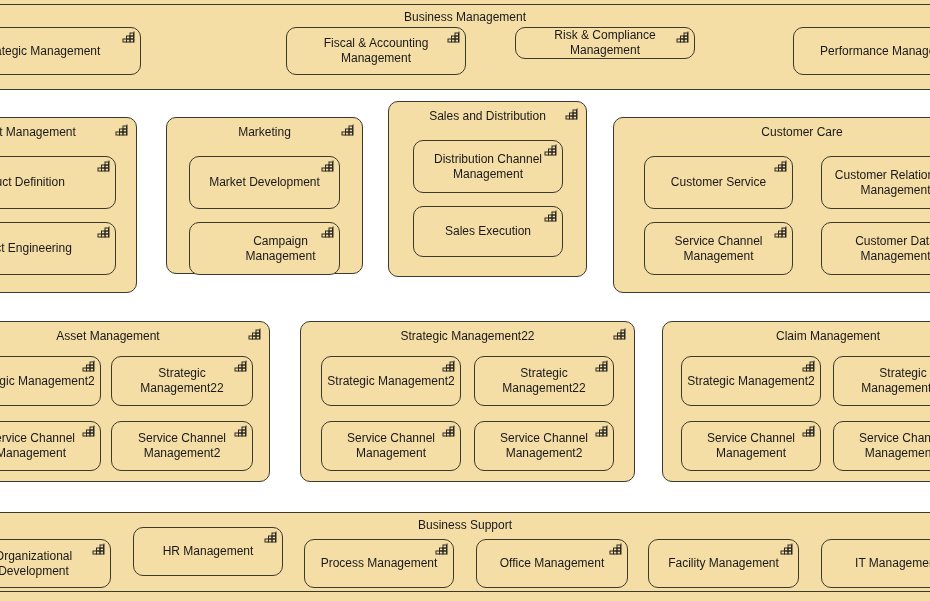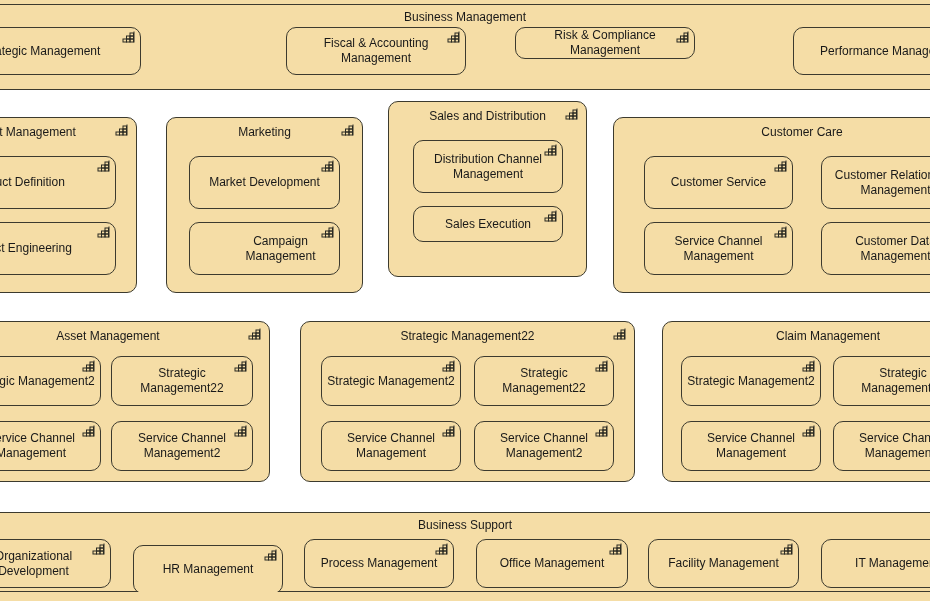--- a/index.html
+++ b/index.html
@@ -157,21 +157,21 @@
     <rect x="9" y="5" width="3.5" height="3"></rect>
     <rect x="2" y="8" width="3.5" height="3"></rect>
     <rect x="5.5" y="8" width="3.5" height="3"></rect>
     <rect x="9" y="8" width="3.5" height="3"></rect>
   </svg>
 </span>
     <span>Product Engineering</span>
   </div>
 </div>
 
-<div class="shape group" style="left:166px;top:117px;width:197px;height:176px;">
+<div class="shape group" style="left:166px;top:117px;width:197px;height:157px;">
   <span class="cap-icon">
   <svg width="14" height="13" viewBox="0 0 14 13" aria-hidden="true">
     <line x1="13" y1="0.5" x2="13" y2="11.5"></line>
     <rect x="9" y="2" width="3.5" height="3"></rect>
     <rect x="5.5" y="5" width="3.5" height="3"></rect>
     <rect x="9" y="5" width="3.5" height="3"></rect>
     <rect x="2" y="8" width="3.5" height="3"></rect>
     <rect x="5.5" y="8" width="3.5" height="3"></rect>
     <rect x="9" y="8" width="3.5" height="3"></rect>
   </svg>
@@ -227,21 +227,21 @@
     <rect x="9" y="2" width="3.5" height="3"></rect>
     <rect x="5.5" y="5" width="3.5" height="3"></rect>
     <rect x="9" y="5" width="3.5" height="3"></rect>
     <rect x="2" y="8" width="3.5" height="3"></rect>
     <rect x="5.5" y="8" width="3.5" height="3"></rect>
     <rect x="9" y="8" width="3.5" height="3"></rect>
   </svg>
 </span>
     <span>Distribution Channel Management</span>
   </div>
-  <div class="shape node" style="left:24px;top:104px;width:150px;height:36px;">
+  <div class="shape node" style="left:24px;top:104px;width:150px;height:51px;">
     <span class="cap-icon">
   <svg width="14" height="13" viewBox="0 0 14 13" aria-hidden="true">
     <line x1="13" y1="0.5" x2="13" y2="11.5"></line>
     <rect x="9" y="2" width="3.5" height="3"></rect>
     <rect x="5.5" y="5" width="3.5" height="3"></rect>
     <rect x="9" y="5" width="3.5" height="3"></rect>
     <rect x="2" y="8" width="3.5" height="3"></rect>
     <rect x="5.5" y="8" width="3.5" height="3"></rect>
     <rect x="9" y="8" width="3.5" height="3"></rect>
   </svg>
@@ -484,21 +484,21 @@
     <rect x="9" y="2" width="3.5" height="3"></rect>
     <rect x="5.5" y="5" width="3.5" height="3"></rect>
     <rect x="9" y="5" width="3.5" height="3"></rect>
     <rect x="2" y="8" width="3.5" height="3"></rect>
     <rect x="5.5" y="8" width="3.5" height="3"></rect>
     <rect x="9" y="8" width="3.5" height="3"></rect>
   </svg>
 </span>
     <span>Organizational Development</span>
   </div>
-  <div class="shape node" style="left:152px;top:32px;width:150px;height:49px;">
+  <div class="shape node" style="left:152px;top:14px;width:150px;height:49px;">
     <span class="cap-icon">
   <svg width="14" height="13" viewBox="0 0 14 13" aria-hidden="true">
     <line x1="13" y1="0.5" x2="13" y2="11.5"></line>
     <rect x="9" y="2" width="3.5" height="3"></rect>
     <rect x="5.5" y="5" width="3.5" height="3"></rect>
     <rect x="9" y="5" width="3.5" height="3"></rect>
     <rect x="2" y="8" width="3.5" height="3"></rect>
     <rect x="5.5" y="8" width="3.5" height="3"></rect>
     <rect x="9" y="8" width="3.5" height="3"></rect>
   </svg>

